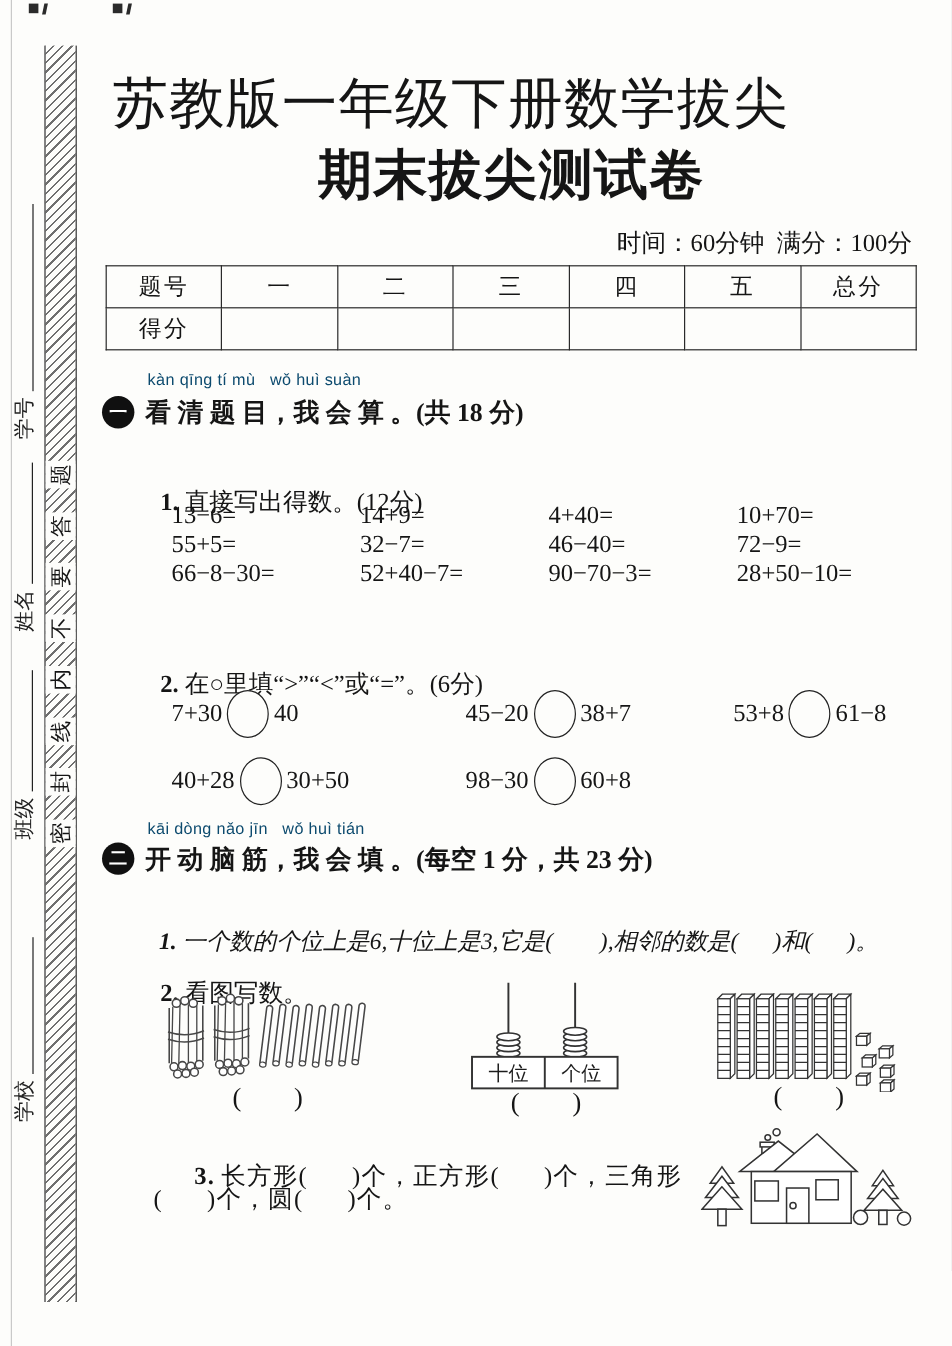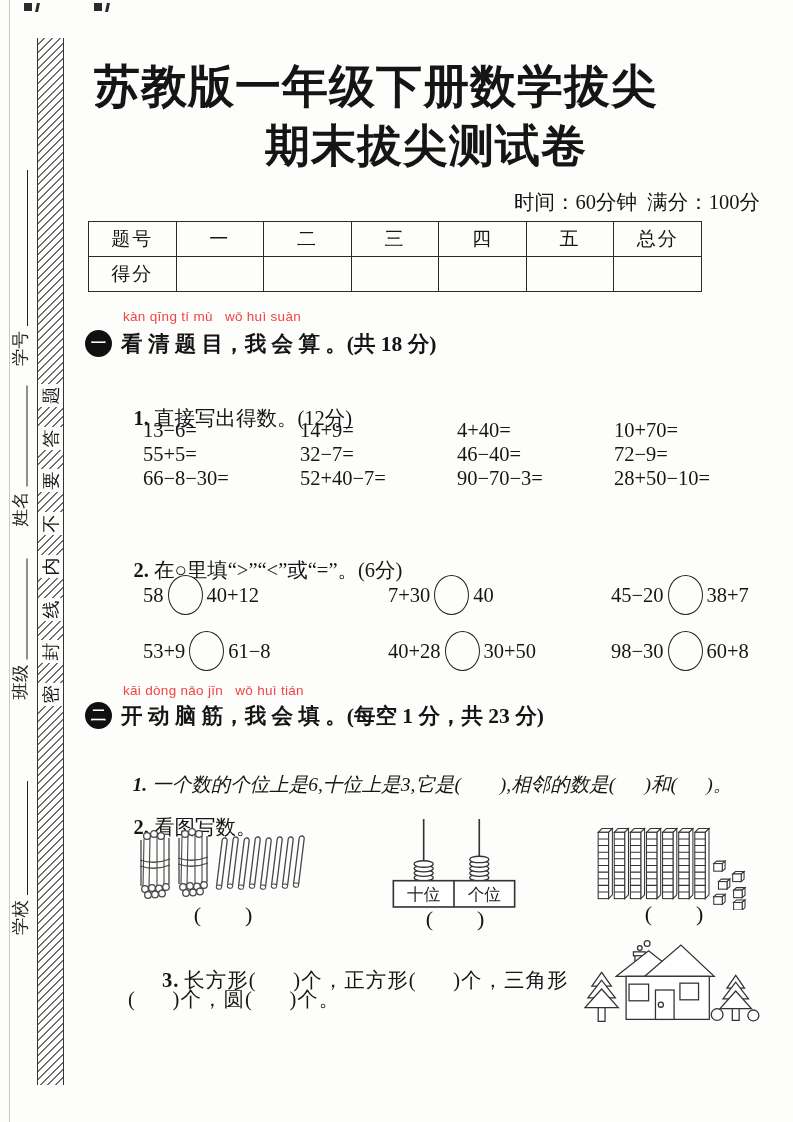--- a/index.html
+++ b/index.html
@@ -27,34 +27,34 @@
 
   .field{position:absolute;height:28px;display:flex;align-items:center;gap:5px;
     transform:rotate(-90deg);font-size:17.5px;white-space:nowrap;color:#222;}
   .fline{display:inline-block;border-bottom:1.4px solid #222;height:15px;}
   .f1{left:-79px;top:253px;width:198px}.f1 .fline{width:156px}
   .f2{left:-52px;top:441px;width:143px}.f2 .fline{width:101px}
   .f3{left:-52px;top:614px;width:143px}.f3 .fline{width:101px}
   .f4{left:-58px;top:843px;width:156px}.f4 .fline{width:114px}
 
   
-  .title1{position:absolute;left:88px;top:56px;width:676px;font-size:46px;font-weight:700;
+  .title1{position:absolute;left:88px;top:56px;width:676px;font-size:46px;font-weight:400;
     letter-spacing:1px;padding-left:6px;white-space:pre;}
   .title2{position:absolute;left:88px;top:116px;width:676px;font-size:45px;font-weight:700;
     text-align:center;letter-spacing:1px;white-space:pre;}
   .meta{position:absolute;left:88px;top:188px;width:672px;text-align:right;font-size:20.5px;white-space:pre-wrap;}
 
   
-  .score-table{position:absolute;left:88px;top:221px;width:614px;border-collapse:collapse;
+  .score-table{position:absolute;left:88px;top:221px;width:676px;border-collapse:collapse;
     table-layout:fixed;font-size:19px;text-align:center;}
   .score-table td{border:1.7px solid #2a2a2a;height:34px;letter-spacing:2px;padding:0;}
 
   
   .pinyin{position:absolute;font-family:"Liberation Sans","DejaVu Sans",sans-serif;
-    font-size:13.5px;color:#ef4444;white-space:pre-wrap;letter-spacing:.3px;}
+    font-size:13.5px;color:#0c4a6e;white-space:pre-wrap;letter-spacing:.3px;}
   .py1{left:123px;top:309px}
   .py2{left:123px;top:683px}
   .sec-title{position:absolute;display:flex;align-items:center;gap:9px;font-size:21.5px;
     font-weight:700;white-space:pre-wrap;}
   .st1{left:85px;top:329px}
   .st2{left:85px;top:701px}
   .badge{width:27px;height:27px;border-radius:50%;background:#101010;color:#fff;
     display:flex;align-items:center;justify-content:center;font-size:15px;font-weight:700;flex:none;}
 
   .qline{position:absolute;font-size:20.5px;white-space:pre-wrap;}
@@ -217,40 +217,35 @@
       <div class="prob">28+50−10=</div>
 
   </div>
 
   <div class="qline q2l">
     <span class="qnum">2.</span><span>在○里填“&gt;”“&lt;”或“=”。(6分)</span>
   </div>
 
   <div class="comps">
 
-      <div class="comp">
-        <span>58</span>
-        <span class="cmp-circle"></span>
-        <span>40+12</span>
-      </div>
 
       <div class="comp">
         <span>7+30</span>
         <span class="cmp-circle"></span>
         <span>40</span>
       </div>
 
       <div class="comp">
         <span>45−20</span>
         <span class="cmp-circle"></span>
         <span>38+7</span>
       </div>
 
       <div class="comp">
-        <span>53+9</span>
+        <span>53+8</span>
         <span class="cmp-circle"></span>
         <span>61−8</span>
       </div>
 
       <div class="comp">
         <span>40+28</span>
         <span class="cmp-circle"></span>
         <span>30+50</span>
       </div>
 

